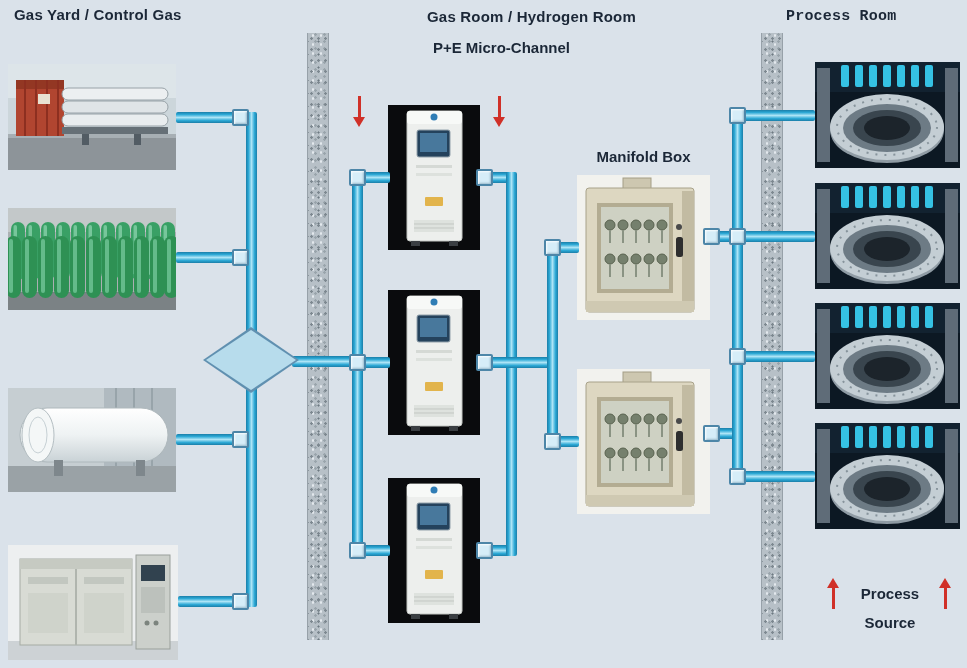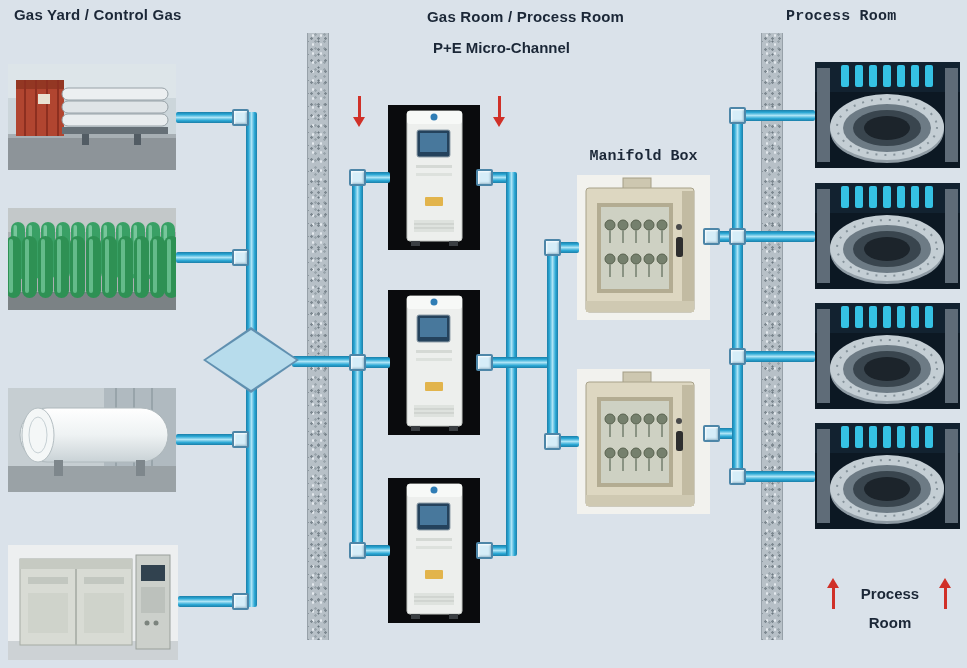--- a/index.html
+++ b/index.html
@@ -83,33 +83,33 @@
     width:0; height:0; border-left:6px solid transparent;
     border-right:6px solid transparent; border-bottom:10px solid var(--arrow, #d03028);
   }
 </style>
 </head>
 <body>
 
 <div class="canvas">
 
   <div class="zone-title" style="left:14px; top:6px;">Gas Yard / Control Gas</div>
-  <div class="zone-title" style="left:427px; top:8px;">Gas Room / Process Room</div>
+  <div class="zone-title" style="left:427px; top:8px;">Gas Room / Hydrogen Room</div>
   <div class="zone-title" style="left:786px; top:8px;font-family:Liberation Mono, monospace;">Process Room</div>
 
   <div class="wall" style="left:307px; top:33px; height:607px;"></div>
   <div class="wall" style="left:761px; top:33px; height:607px;"></div>
 
   <div class="caption" style="left:340px; top:38px; width:230px; line-height:19px;text-align:right;">
     <div>P+E Micro-Channel</div>
   </div>
-  <div class="caption" style="left:577px; top:148px; width:133px;font-family:Liberation Mono, monospace;">Manifold Box</div>
+  <div class="caption" style="left:577px; top:148px; width:133px;">Manifold Box</div>
   <div class="caption" style="left:848px; top:579px; width:84px; line-height:29px;">
     <div>Process</div>
-    <div>Room</div>
+    <div>Source</div>
   </div>
 
   <div class="arrow" style="left:352px; top:96px;">
       <div class="stem"></div>
       <div class="head-down"></div>
     </div>
   <div class="arrow" style="left:492px; top:96px;">
       <div class="stem"></div>
       <div class="head-down"></div>
     </div>

